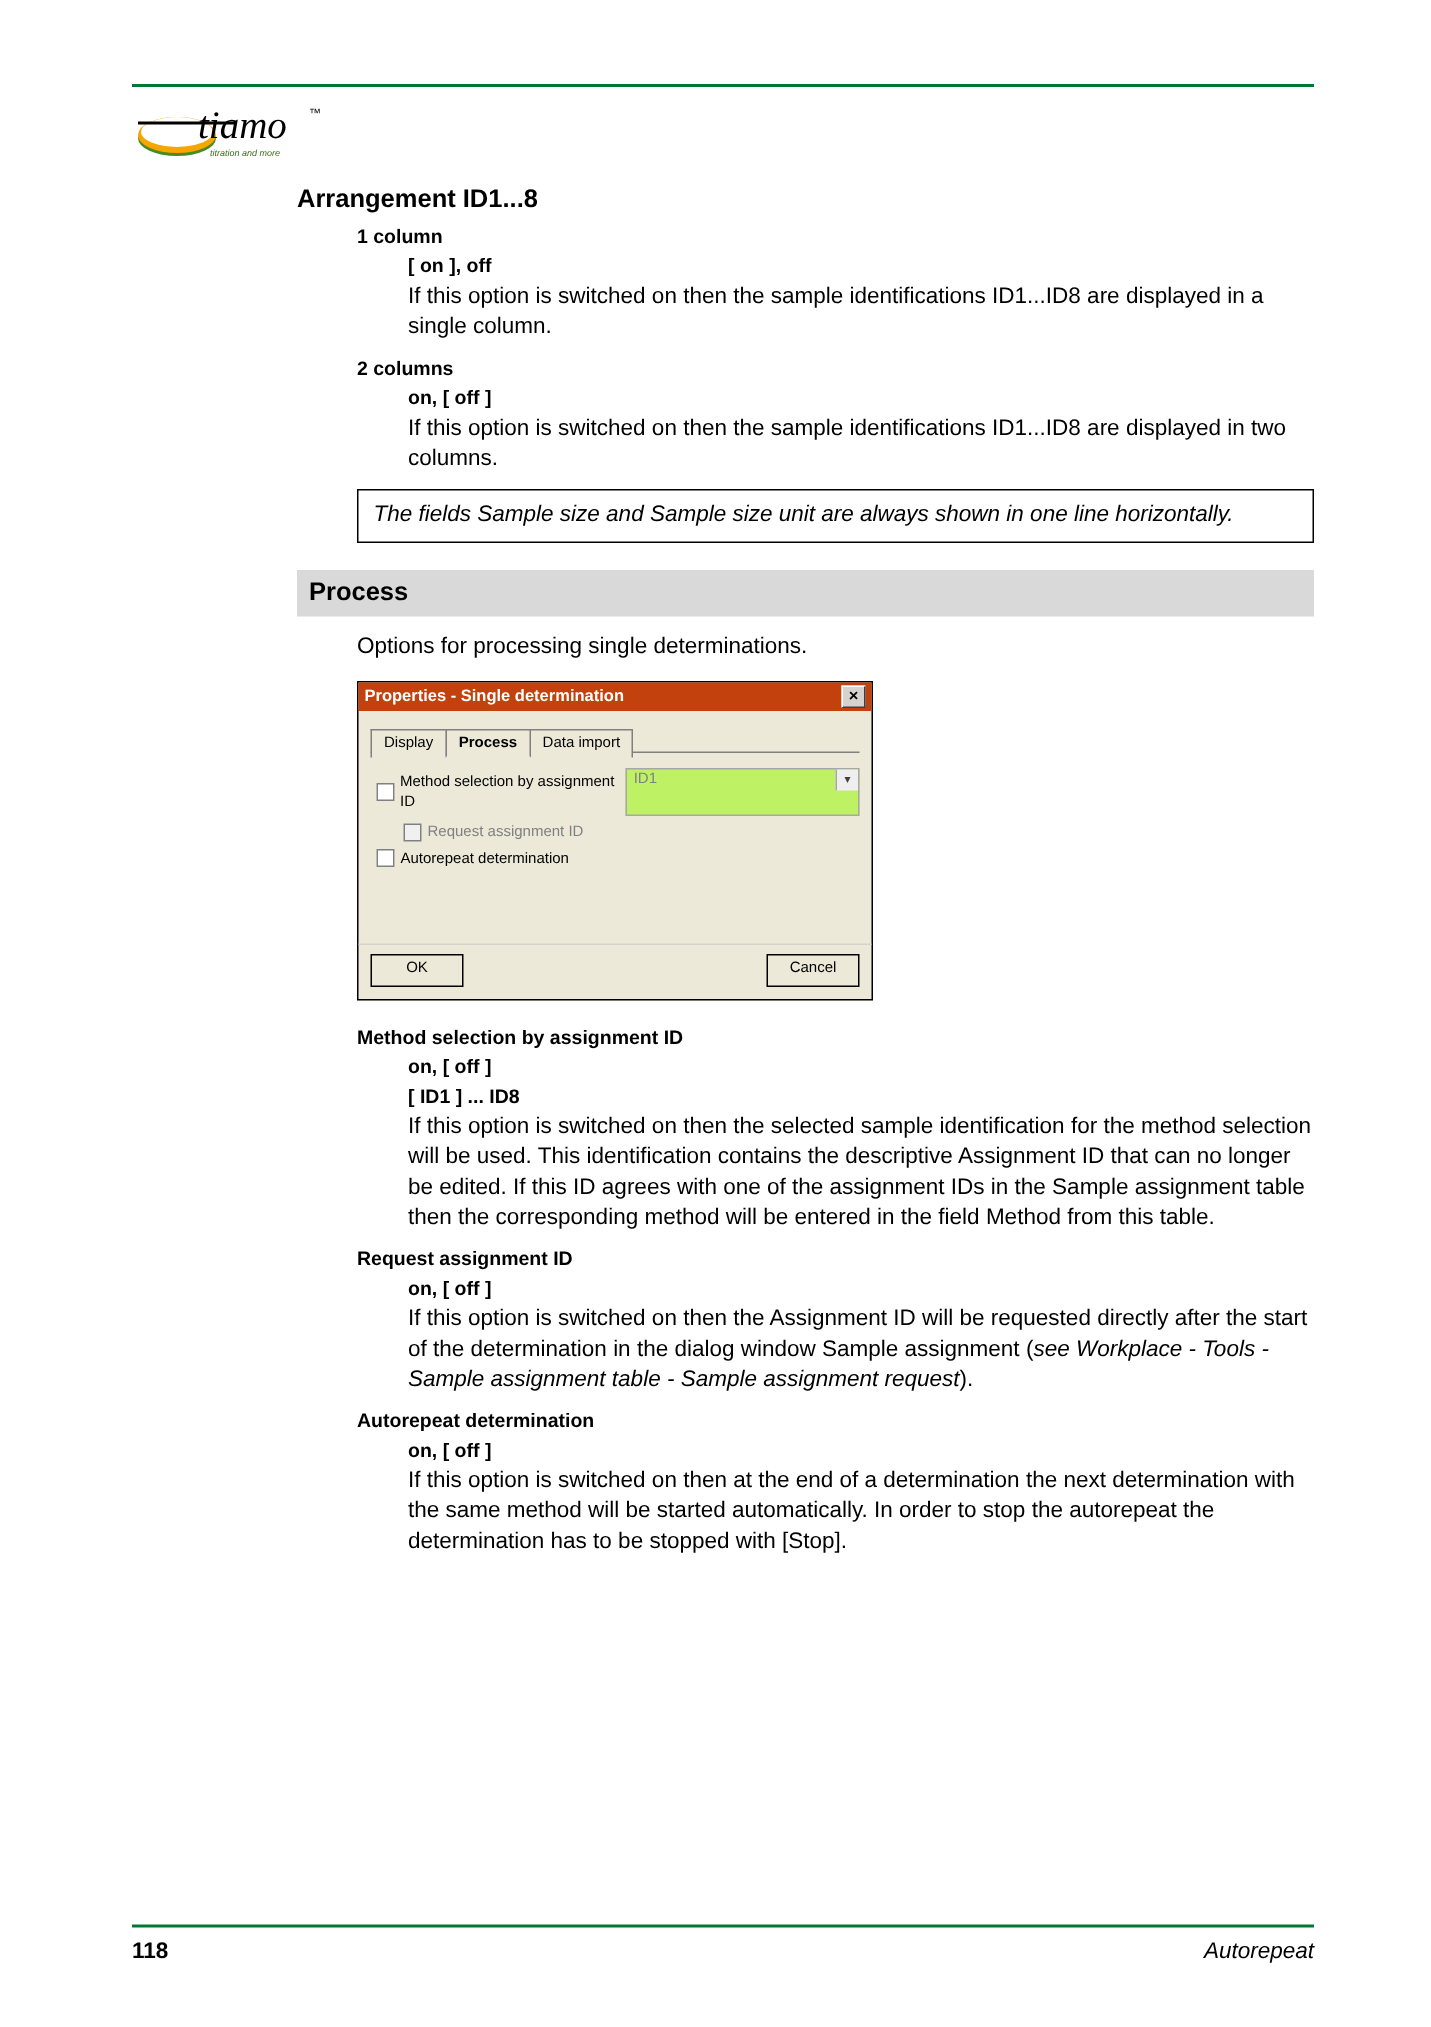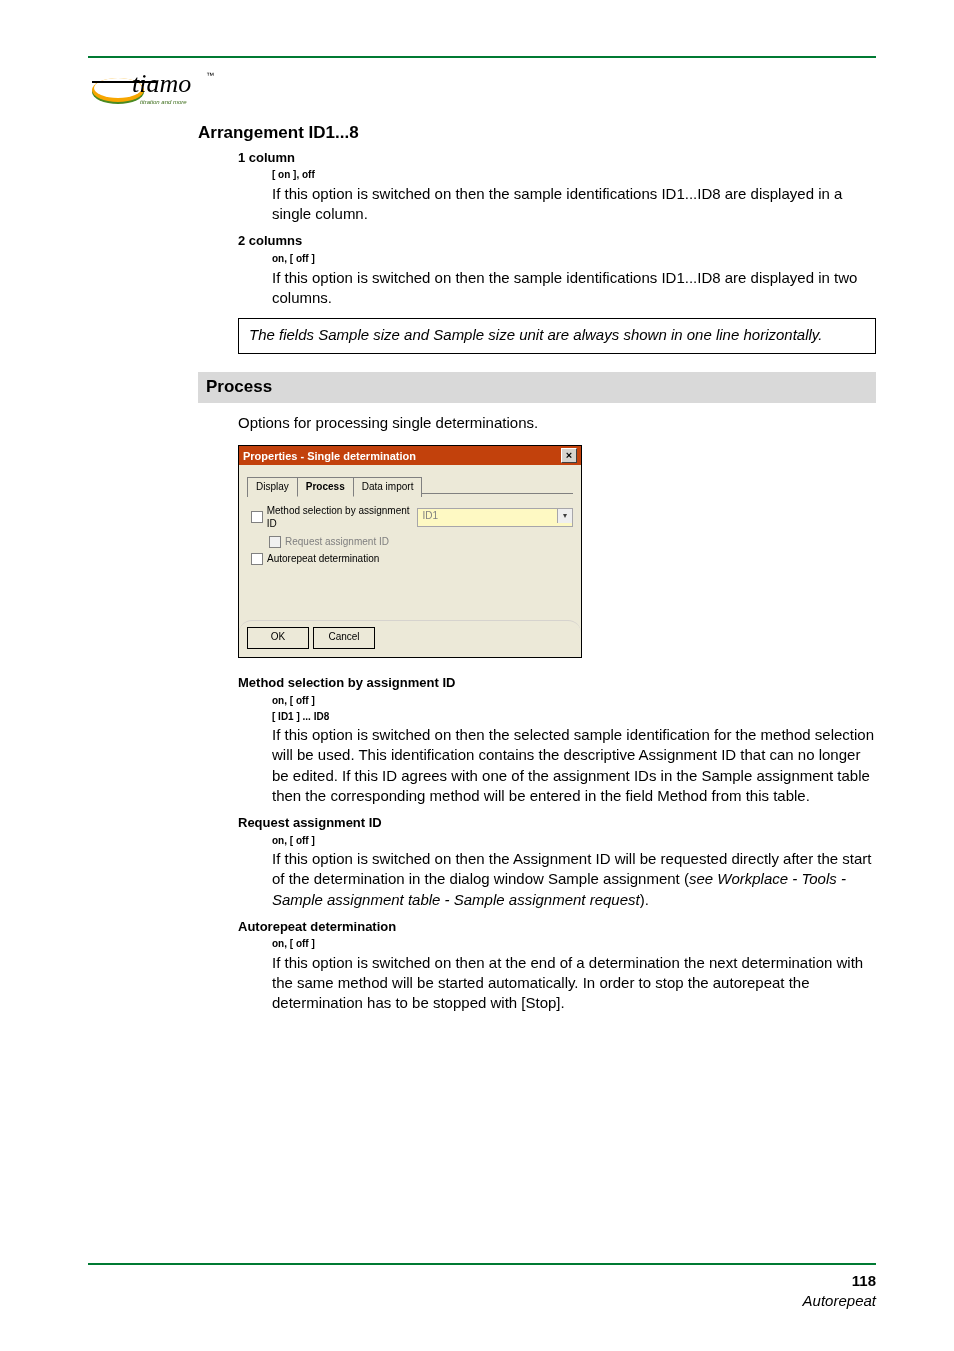--- a/index.html
+++ b/index.html
@@ -41,21 +41,21 @@
   .content {
     margin-left: 150px;
   }
   .opt-level1 {
     font-weight: bold;
     font-size: 13px;
     margin-top: 4px;
   }
   .opt-level2 {
     font-weight: bold;
-    font-size: 10px;
+    font-size: 13px;
     margin-left: 34px;
     margin-top: 2px;
   }
   .opt-body {
     margin-left: 34px;
     margin-top: 2px;
     font-size: 15px;
   }
   .bold-inline {
     font-weight: normal;
@@ -166,23 +166,23 @@
     height: 12px;
     border: 1px solid #808080;
     background: #fff;
     margin-right: 4px;
     box-sizing: border-box;
   }
   .chkrow.disabled { color: #808080; }
   .combo {
     margin-left: auto;
     width: 160px;
-    height: 19px;
+    height: 32px;
     border: 1px solid #a7a6aa;
-    background: #fef9c3;
+    background: #bef264;
     color: #808080;
     font-size: 10px;
     line-height: 14px;
     padding: 0 14px 0 4px;
     position: relative;
     box-sizing: border-box;
   }
   .combo .arrow {
     position: absolute;
     right: 0;
@@ -191,25 +191,24 @@
     height: 14px;
     border-left: 1px solid #a7a6aa;
     text-align: center;
     font-size: 8px;
     line-height: 14px;
     color: #404040;
     background: #efefef;
   }
   .dialog-buttons {
     display: flex;
-    justify-content: flex-start;
+    justify-content: space-between;
     padding: 6px 8px 8px 8px;
     border-top: 1px solid #d6d3ce;
     gap: 4px;
-    border-radius: 13px;
   }
   .dlg-btn {
     width: 60px;
     height: 20px;
     font-size: 10px;
     background: #ece9d8;
     border: 1px solid #000;
     text-align: center;
     line-height: 18px;
   }
@@ -218,21 +217,20 @@
     position: absolute;
     bottom: 40px;
     left: 88px;
     right: 78px;
     display: flex;
     justify-content: space-between;
     align-items: flex-end;
     border-top: 2px solid #007a33;
     padding-top: 6px;
     font-size: 15px;
-    flex-direction: column;
   }
   .footer .page-num {
     font-weight: bold;
   }
   .footer .workplace {
     font-style: italic;
   }
 </style>
 </head>
 <body>

